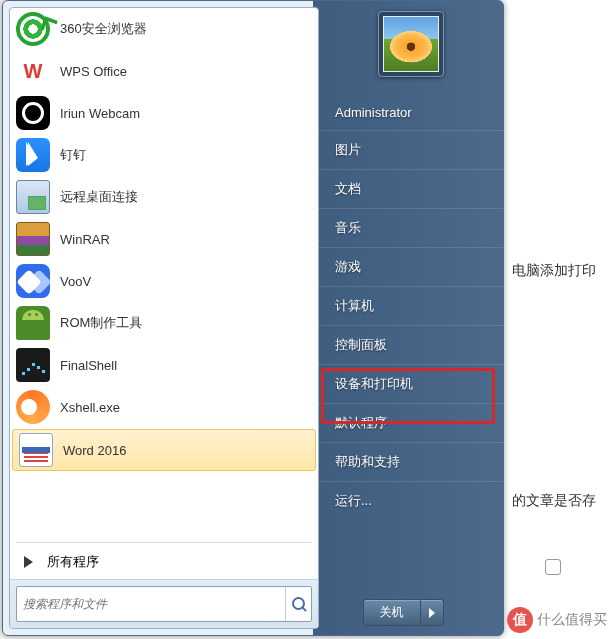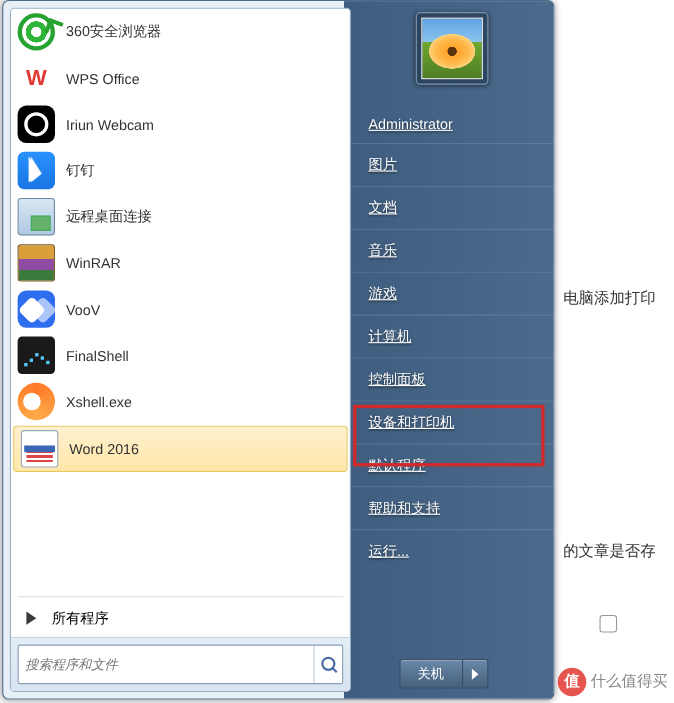--- a/index.html
+++ b/index.html
@@ -120,21 +120,20 @@
     }
     .search-btn {
       width: 26px; display: flex; align-items: center; justify-content: center;
       border-left: 1px solid #c0cdd9; height: 100%; cursor: pointer;
     }
     .rightpanel {
       flex: 1;
       color: #fff;
       position: relative;
       padding-top: 94px;
-      text-decoration: underline;
     }
     .avatar-wrap {
       position: absolute;
       top: 10px; left: 50%;
       transform: translateX(-50%);
       width: 66px; height: 66px;
       border: 1px solid #7a95b0;
       border-radius: 4px;
       background: rgba(30,50,70,0.6);
       padding: 4px;
@@ -275,20 +274,24 @@
       <div class="app-item">
         <div class="app-icon i-winrar"></div>
         <span class="app-label">WinRAR</span>
       </div>
 
       <div class="app-item">
         <div class="app-icon i-voov"></div>
         <span class="app-label">VooV</span>
       </div>
 
+      <div class="app-item">
+        <div class="app-icon i-android"></div>
+        <span class="app-label">ROM制作工具</span>
+      </div>
 
       <div class="app-item">
         <div class="app-icon i-final"></div>
         <span class="app-label">FinalShell</span>
       </div>
 
       <div class="app-item">
         <div class="app-icon i-xshell"></div>
         <span class="app-label">Xshell.exe</span>
       </div>

